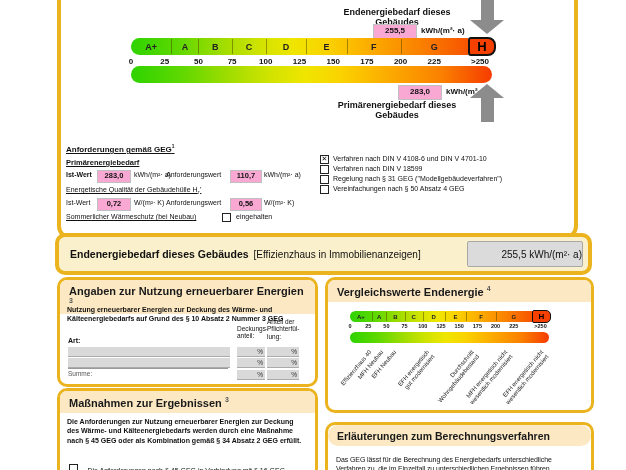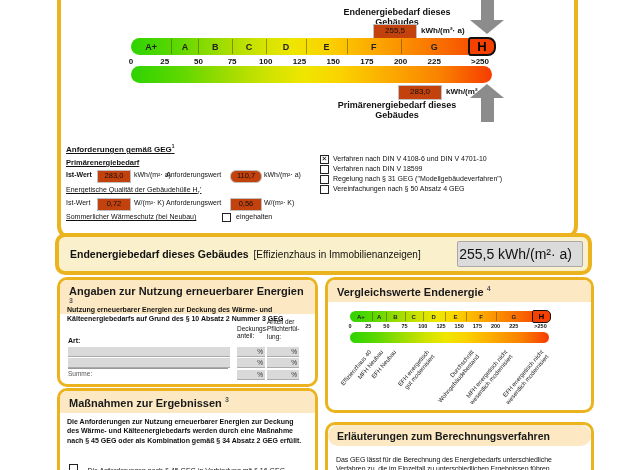--- a/index.html
+++ b/index.html
@@ -23,33 +23,33 @@
   .ticks { position:absolute; }
   .tick { position:absolute; top:0; transform:translateX(-50%); font-weight:bold; color:#111; white-space:nowrap; }
   .grad-bar { position:absolute; border-radius:9px;
     background:linear-gradient(to right,#2ED300 0%,#5FD800 14%,#9BDC00 26%,#CFE300 38%,#EFE600 48%,#FAD300 58%,#FCAF00 70%,#FA8000 86%,#F63C00 100%); }
   .grad-bar.sm { border-radius:6px; }
   
   .arrow-shaft { position:absolute; width:13px; background:#8C8C8C; }
   .arrow-head-down { position:absolute; width:0; height:0; border-left:17px solid transparent; border-right:17px solid transparent; border-top:14px solid #8C8C8C; }
   .arrow-head-up { position:absolute; width:0; height:0; border-left:17px solid transparent; border-right:17px solid transparent; border-bottom:14px solid #8C8C8C; }
   
-  .chip { position:absolute; background:#c2410c; border:1px solid #C0C0C0; font-weight:normal; text-align:center; color:#111; }
+  .chip { position:absolute; background:#f9a8d4; border:1px solid #C0C0C0; font-weight:bold; text-align:center; color:#111; }
   .lbl-b { position:absolute; font-weight:bold; color:#111; }
   .lbl { position:absolute; color:#111; }
   .u { text-decoration:underline; }
   .cb { display:inline-block; width:7px; height:7px; border:1px solid #222; background:#fff; vertical-align:middle;
         font-size:7px; line-height:6px; text-align:center; color:#111; }
   .opt { position:absolute; left:0; font-size:7px; white-space:nowrap; }
   .opt .cb { position:absolute; left:0; top:0; }
   .opt .t { position:absolute; left:13px; top:0; }
   
   #banner { display:flex; align-items:center; background:#FAF0CB; border-radius:10px; }
   #banner-value { position:absolute; right:5px; top:4px; bottom:4px; width:114px; background:#DBDBDB; border:1px solid #A8A8A8;
-    border-radius:2px; font-size:14px; display:flex; align-items:center; justify-content:flex-end; padding-right:10px; }
+    border-radius:2px; font-size:10px; display:flex; align-items:center; justify-content:flex-end; }
   
   .field { position:absolute; height:9px; background:#D9D9D9; border-bottom:1px solid #ABABAB; font-size:6.5px; text-align:right; padding-right:2px; line-height:9px; color:#333; }
   .colhead { position:absolute; font-size:6.5px; line-height:1.15; white-space:pre; color:#111; }
   
   .marker { position:absolute; top:0; transform:rotate(-50deg); transform-origin:100% 0; text-align:right;
     font-size:6px; line-height:1.15; white-space:pre; color:#222; }
   sup { font-size:60%; }
   sub { font-size:60%; }
 </style>
 </head>
@@ -116,21 +116,21 @@
   <div class="lbl-b u" style="left:66px; top:144px; font-size:8px;">
     <span>Anforderungen gemäß GEG</span><sup>1</sup>
   </div>
   <div class="lbl-b u" style="left:66px; top:158px; font-size:7.5px;">Primärenergiebedarf</div>
 
   <div>
     <div class="lbl-b" style="left:66px; top:171px; font-size:7px;">Ist-Wert</div>
     <div class="chip" style="left:97px; top:170px; width:32px; height:11px; line-height:10px; font-size:7.5px;">283,0</div>
     <div class="lbl" style="left:134px; top:171px; font-size:7px;">kWh/(m²· a)</div>
     <div class="lbl" style="left:166px; top:171px; font-size:7px;">Anforderungswert</div>
-    <div class="chip" style="left:230px; top:170px; width:30px; height:11px; line-height:10px; font-size:7.5px;border-radius:6px;">110,7</div>
+    <div class="chip" style="left:230px; top:170px; width:30px; height:11px; line-height:10px; font-size:7.5px;">110,7</div>
     <div class="lbl" style="left:264px; top:171px; font-size:7px;">kWh/(m²· a)</div>
   </div>
 
   <div class="lbl u" style="left:66px; top:186px; font-size:7px;">
     <span>Energetische Qualität der Gebäudehülle H</span><sub>T</sub><span>'</span>
   </div>
 
   <div>
     <div class="lbl" style="left:66px; top:199px; font-size:7px;">Ist-Wert</div>
     <div class="chip" style="left:97px; top:198px; width:32px; height:11px; line-height:10px; font-size:7.5px;">0,72</div>

